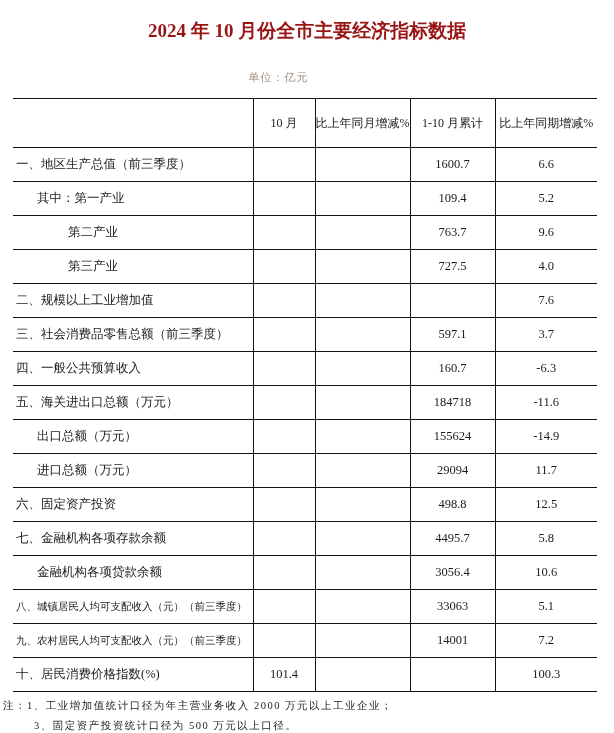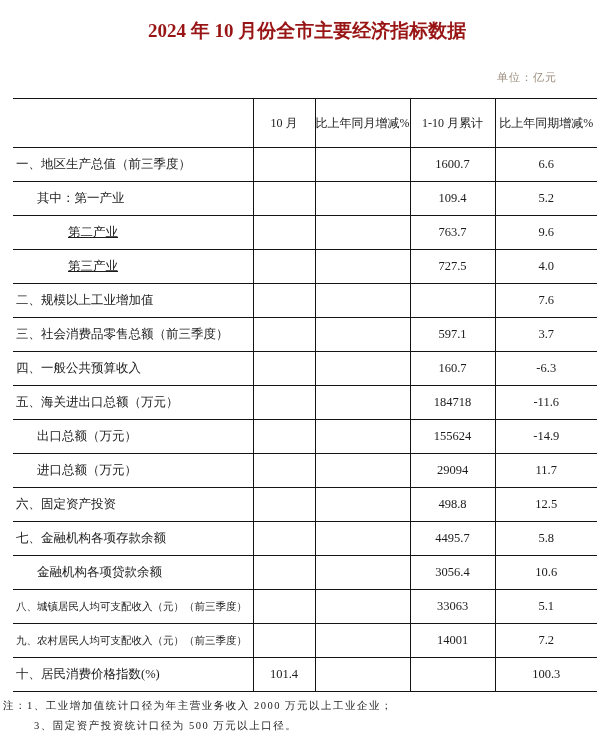--- a/index.html
+++ b/index.html
@@ -17,21 +17,21 @@
   }
   .title{
     margin:16px 0 15px 0;
     text-align:center;
     font-size:19px;line-height:30px;font-weight:bold;
     color:var(--title);
   }
   .unit{
     margin-top:24px;
     padding-right:57px;
-    text-align:right;
+    text-align:center;
     font-size:11px;line-height:14px;
     letter-spacing:1px;
     color:var(--unit);
   }
   table.indicators{
     margin:14px 0 0 13px;
     width:584px;
     table-layout:fixed;
     border-collapse:collapse;
     border-top:1.5px solid var(--border);
@@ -52,21 +52,21 @@
   .indicators th + th,
   .indicators td + td{border-left:1.5px solid var(--border);}
   .c-ind{width:240px;}
   .c-m{width:62px;}
   .c-mom{width:95px;}
   .c-cum{width:85px;}
   .c-yoy{width:102px;}
   td.c-ind{text-align:left;}
   td.indent-0{padding-left:3px;font-family:Liberation Serif, serif;}
   td.indent-1{padding-left:24px;}
-  td.indent-2{padding-left:55px;text-decoration:underline;}
+  td.indent-2{padding-left:55px;}
   tbody tr:nth-child(14) td.c-ind,
   tbody tr:nth-child(15) td.c-ind{font-size:10.5px;}
   .notes{
     margin:4px 0 0 3px;
     font-size:10.5px;
     line-height:20px;
     letter-spacing:1.5px;
   }
   .note-line{white-space:nowrap;}
   .note-line + .note-line{padding-left:31px;}

